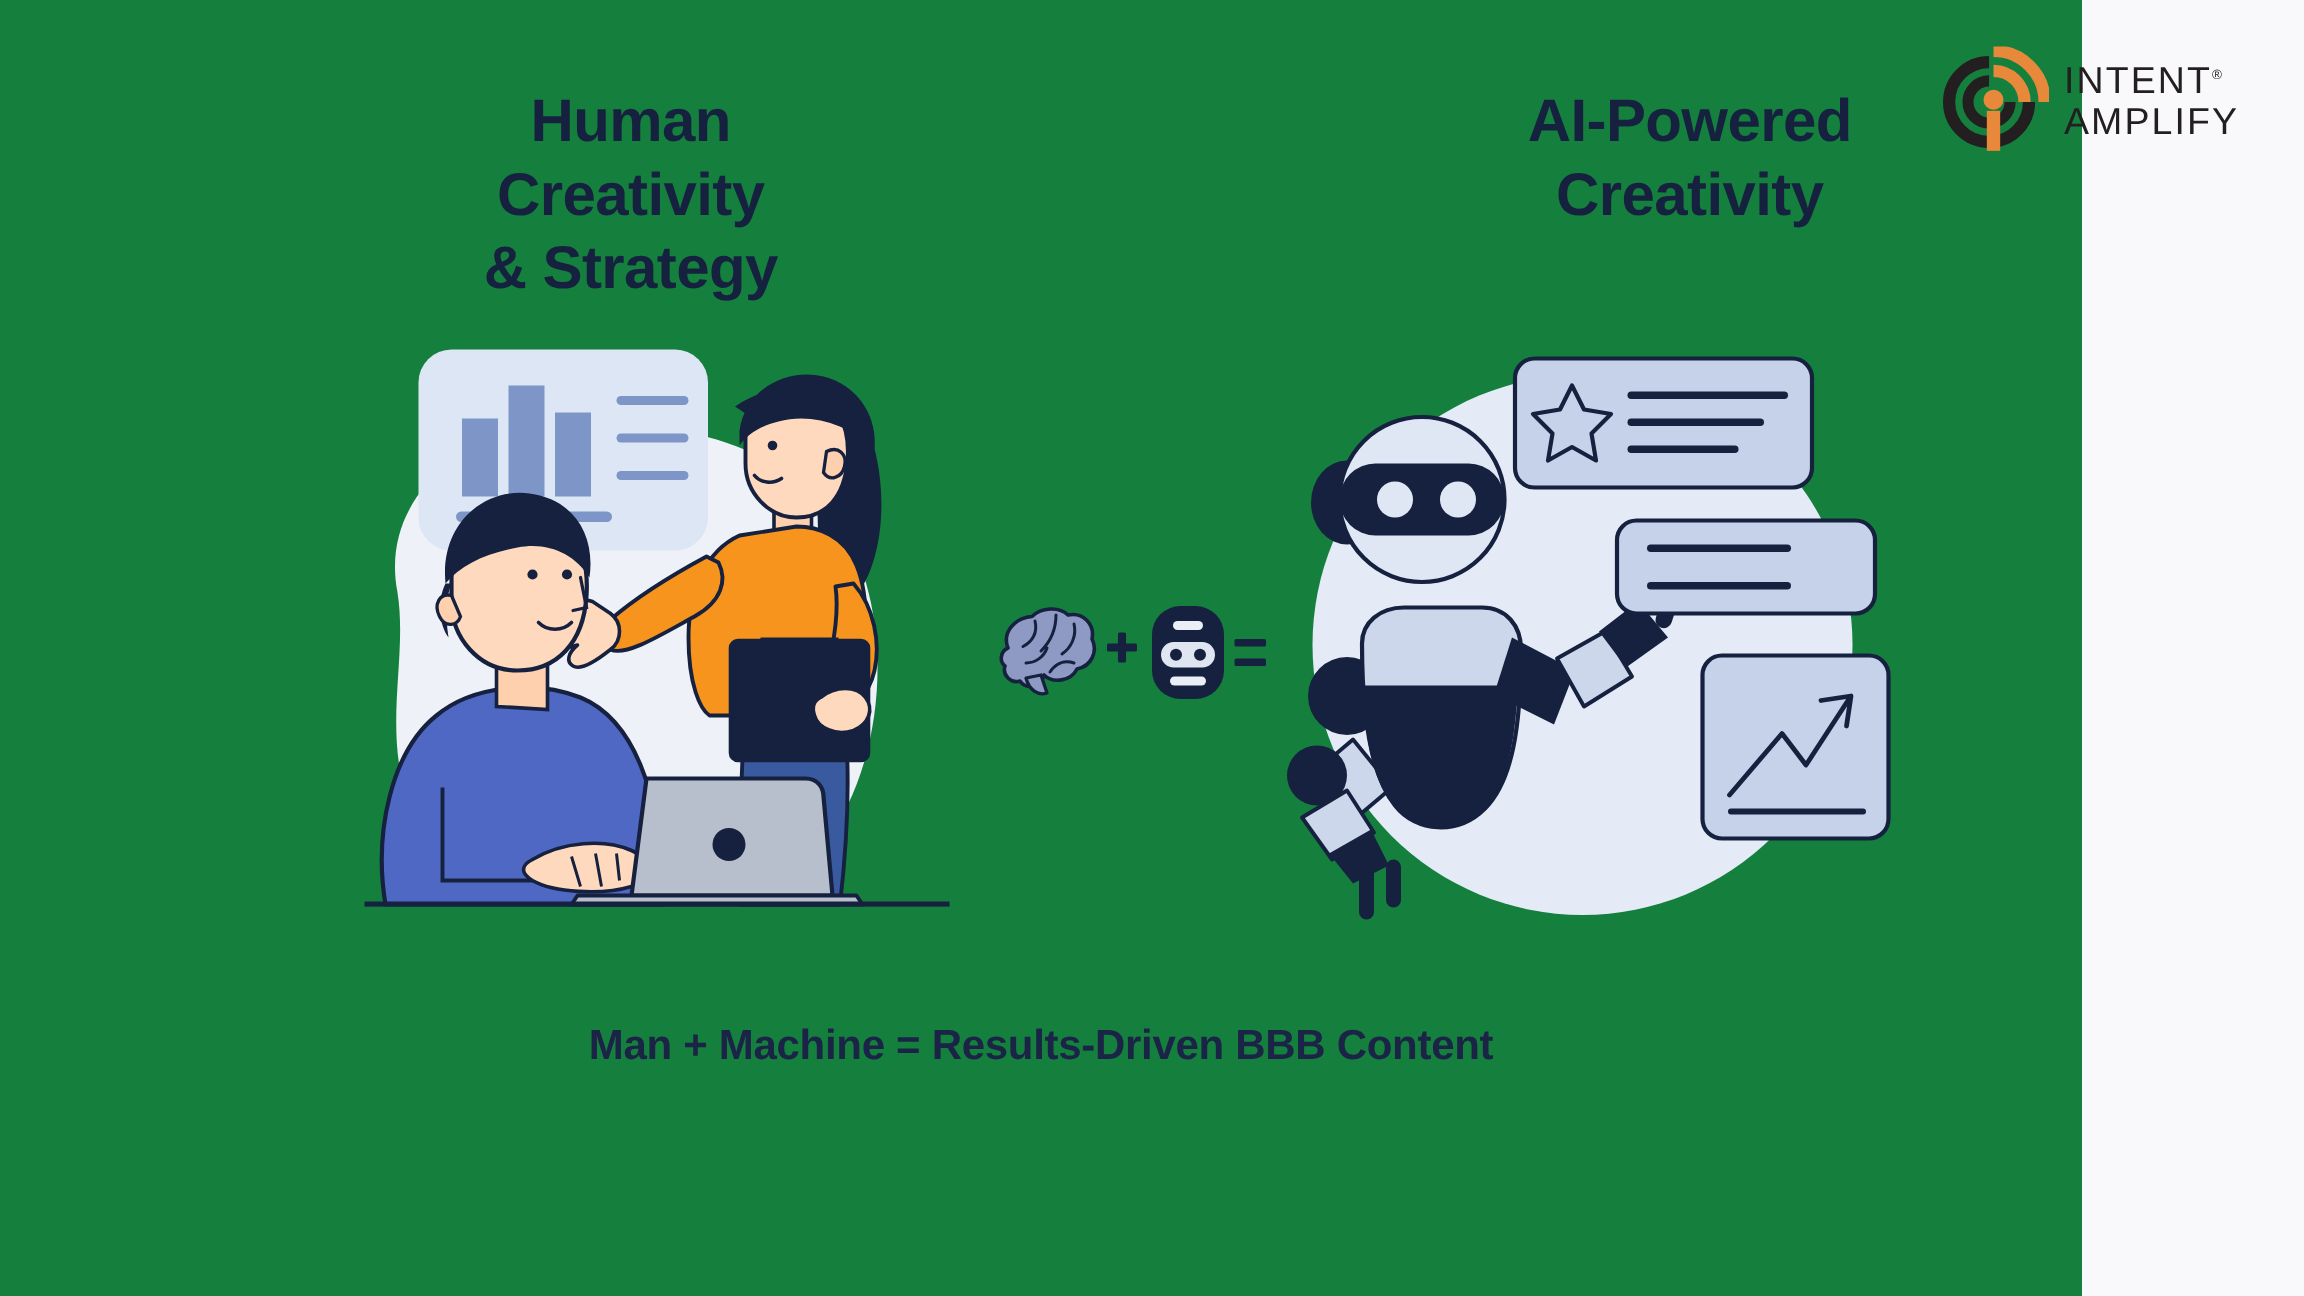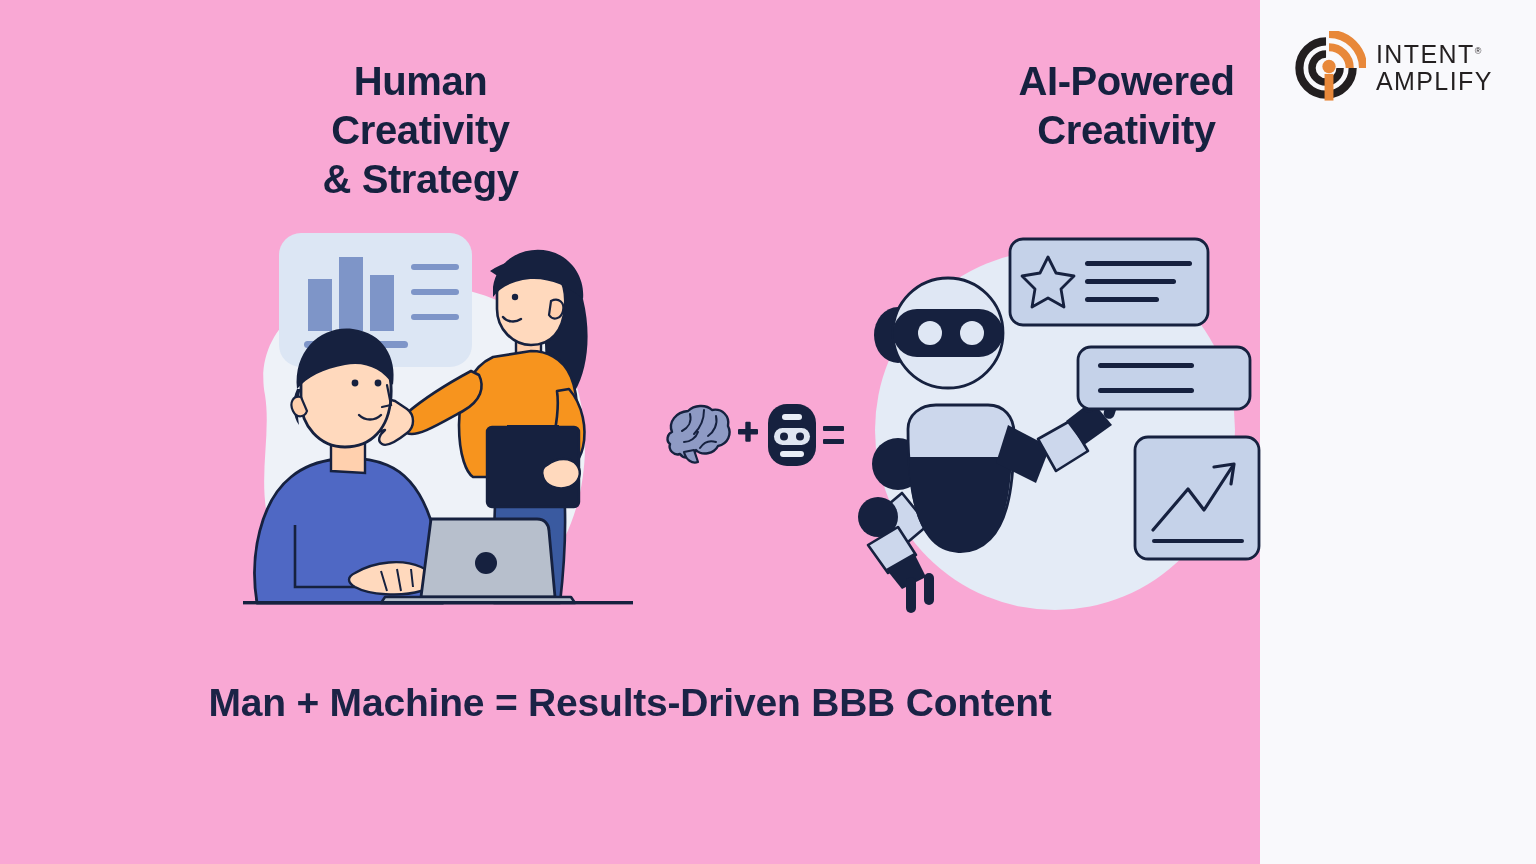--- a/index.html
+++ b/index.html
@@ -9,23 +9,23 @@
   }
   body {
     width: 1536px;
     height: 864px;
     background: #f9f9fc;
     font-family: "Liberation Sans", sans-serif;
     overflow: hidden;
   }
   #stage {
     position: relative;
-    width: 1260px;
+    width: 1388px;
     height: 864px;
-    background: #f9a8d4;
+    background: #15803d;
   }
 
   
   .logo-wrap {
     position: absolute;
     top: 28px;
     left: 1292px;
     width: 216px;
     height: 80px;
     display: flex;
@@ -74,21 +74,21 @@
 
   .caption {
     position: absolute;
     left: 0;
     right: 0;
     top: 681px;
     text-align: center;
     color: #1b2346;
     font-family: "Liberation Sans", sans-serif;
     font-weight: bold;
-    font-size: 39px;
+    font-size: 28px;
     letter-spacing: -0.2px;
   }
 
   
   .panel { position: absolute; }
   #panel-left   { left: 235px; top: 225px; width: 430px; height: 395px; }
   #panel-center { left: 660px; top: 398px; width: 185px; height: 75px; }
   #panel-right  { left: 840px; top: 225px; width: 430px; height: 395px; }
   .panel svg { display: block; width: 100%; height: 100%; }
 </style>

